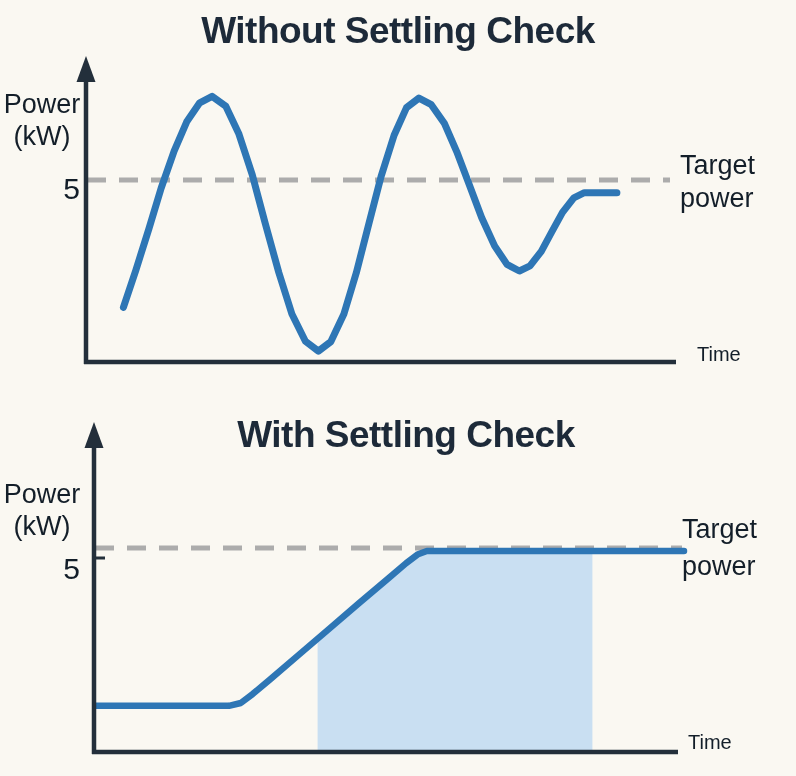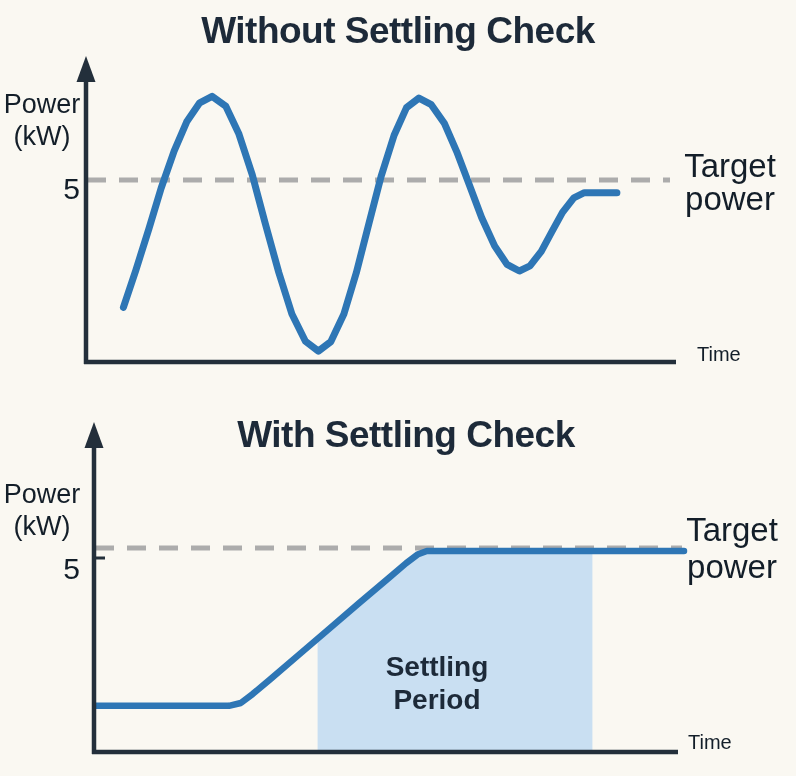--- a/index.html
+++ b/index.html
@@ -13,21 +13,21 @@
     font-size:37px;font-weight:700;letter-spacing:-0.5px;color:#1D2A39;}
   #chart1 .title{top:10px;}
   #chart2 .title{top:14px;}
   .ylabel{position:absolute;left:0;width:84px;text-align:center;
     font-size:27px;line-height:32px;}
   #chart1 .ylabel{top:88px;}
   #chart2 .ylabel{top:78px;}
   .ytick{position:absolute;left:38px;width:42px;text-align:right;font-size:30px;}
   #chart1 .ytick{top:172px;}
   #chart2 .ytick{top:152px;}
-  .target{position:absolute;width:100px;text-align:center;font-size:33px;line-height:33px;}
+  .target{position:absolute;width:100px;font-size:27px;line-height:33px;}
   #chart1 .target{left:680px;top:149px;}
   #chart2 .target{left:682px;top:111px;line-height:37px;}
   .xlabel{position:absolute;font-size:20px;}
   #chart1 .xlabel{left:697px;top:343px;}
   #chart2 .xlabel{left:688px;top:331px;}
   .annotation{position:absolute;left:337px;width:200px;top:250px;text-align:center;
     font-size:28px;font-weight:600;line-height:33px;color:#1D2A39;}
 </style>
 </head>
 <body>
@@ -68,20 +68,16 @@
     <h2 class="title">With Settling Check</h2>
     <div class="ylabel">
       <div>Power</div>
       <div>(kW)</div>
     </div>
     <div class="ytick">5</div>
     <div class="target">
       <div>Target</div>
       <div>power</div>
     </div>
-    <div class="annotation">
-      <div>Settling</div>
-      <div>Period</div>
-    </div>
     <div class="xlabel">Time</div>
   </section>
 
 </div>
 
 </body></html>

